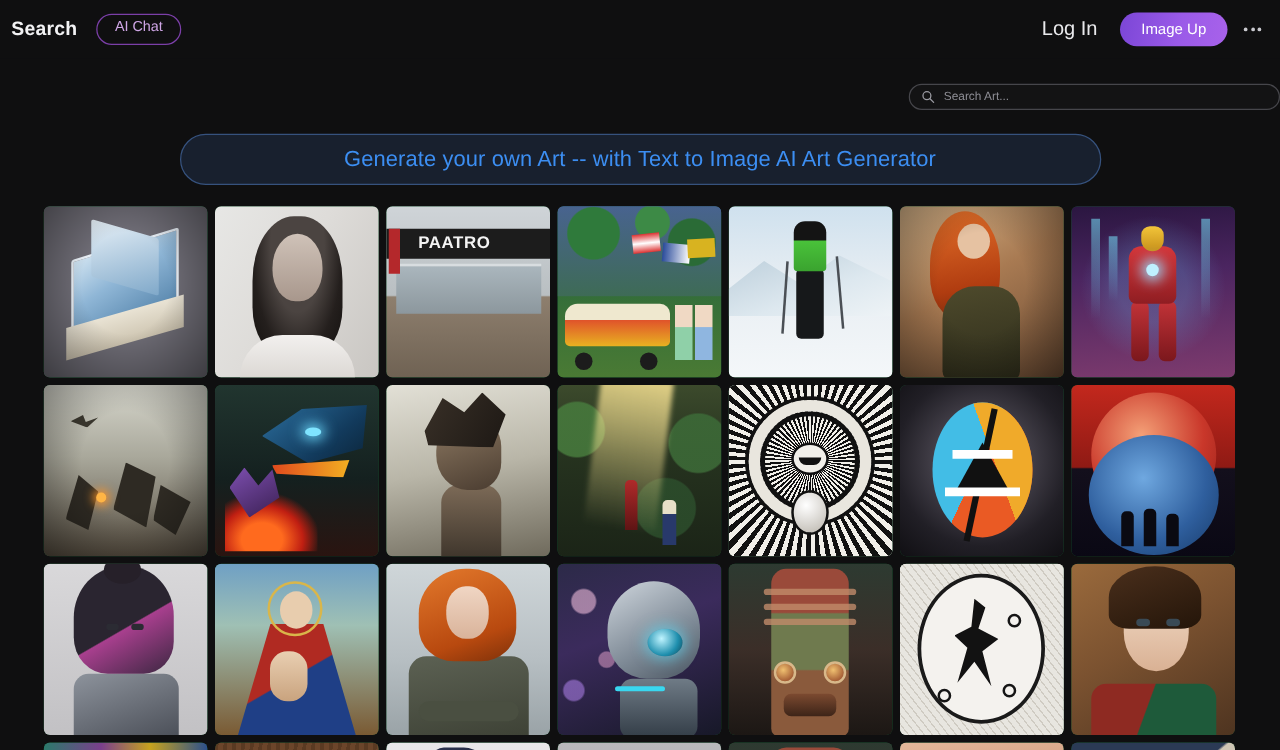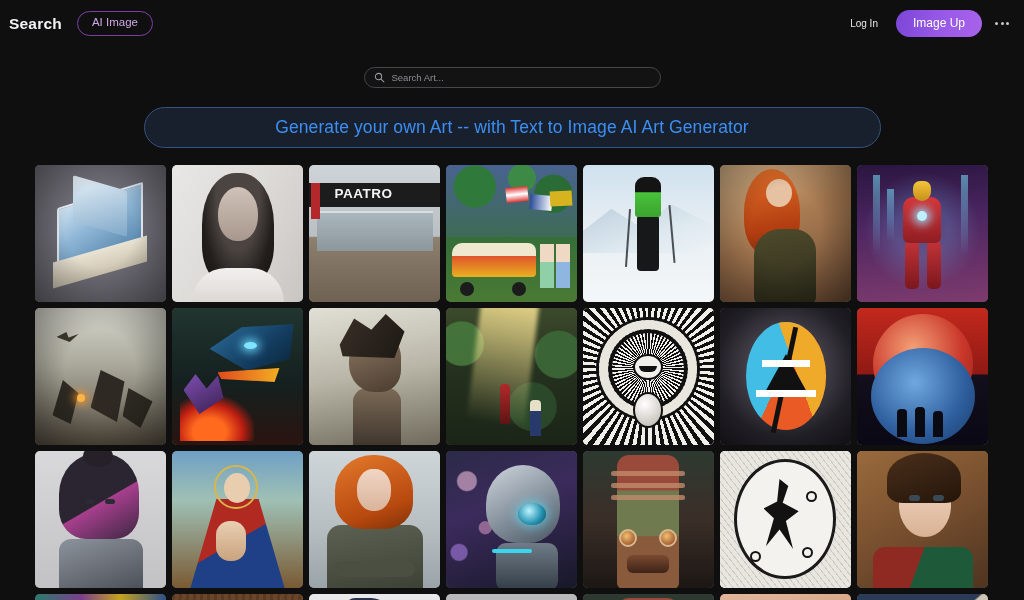--- a/index.html
+++ b/index.html
@@ -32,21 +32,21 @@
     background: transparent;
     font-size: 11.5px;
     border-radius: 20px;
     padding: 5px 14px 6px;
     line-height: 1;
     cursor: pointer;
   }
   .spacer { flex: 1 1 auto; }
   .login {
     color: #e9e9ec;
-    font-size: 10px;
+    font-size: 16px;
     margin-right: 18px;
     cursor: pointer;
   }
   .signup {
     font-size: 12px;
     color: #ffffff;
     background: linear-gradient(100deg,#7b46d6 0%, #9a5ae8 55%, #a862ea 100%);
     border: none;
     border-radius: 20px;
     padding: 7px 17px 8px;
@@ -64,21 +64,21 @@
   .dots i {
     width: 3px; height: 3px;
     background: #c9c9cf;
     border-radius: 50%;
     display: block;
   }
 
   
   .search-wrap {
     display: flex;
-    justify-content: center;
+    justify-content: flex-end;
     margin-top: 20px;
   }
   .search-box {
     width: 297px;
     height: 21px;
     border: 1px solid #46464b;
     border-radius: 11px;
     background: #131314;
     display: flex;
     align-items: center;
@@ -121,21 +121,21 @@
     display: grid;
     grid-template-columns: repeat(7, 131px);
     gap: 6px 6px;
   }
   .tile {
     width: 131px;
     height: 137px;
     border-radius: 5px;
     overflow: hidden;
     position: relative;
-    background: #737373;
+    background: #14532d;
     cursor: pointer;
   }
   .tile > .art { position:absolute; inset:0; }
 
   
   .art { display:block; }
   .vig::after{content:"";position:absolute;inset:0;
     background:radial-gradient(ellipse at 50% 45%, rgba(0,0,0,0) 38%, rgba(0,0,0,.45) 100%);}
 
   
@@ -388,21 +388,21 @@
     background:linear-gradient(160deg,#2b3350,#111726);border-radius:10px 20px 4px 4px;}
   .a-gray{background:linear-gradient(180deg,#b9b9bc,#9e9ea2);}
   .a-portrait2{background:linear-gradient(170deg,#e4b79a,#a9674a);}
   .a-blue{background:linear-gradient(140deg,#2b3a55 0 42%, #cfc6b5 43%);}
 </style>
 </head>
 <body>
 
 <div class="header">
   <div class="logo">Search</div>
-  <button class="pill-chat">AI Image</button>
+  <button class="pill-chat">AI Chat</button>
   <div class="spacer"></div>
   <div class="login">Log In</div>
   <button class="signup">Image Up</button>
   <div class="dots">
     <i></i>
     <i></i>
     <i></i>
   </div>
 </div>
 

